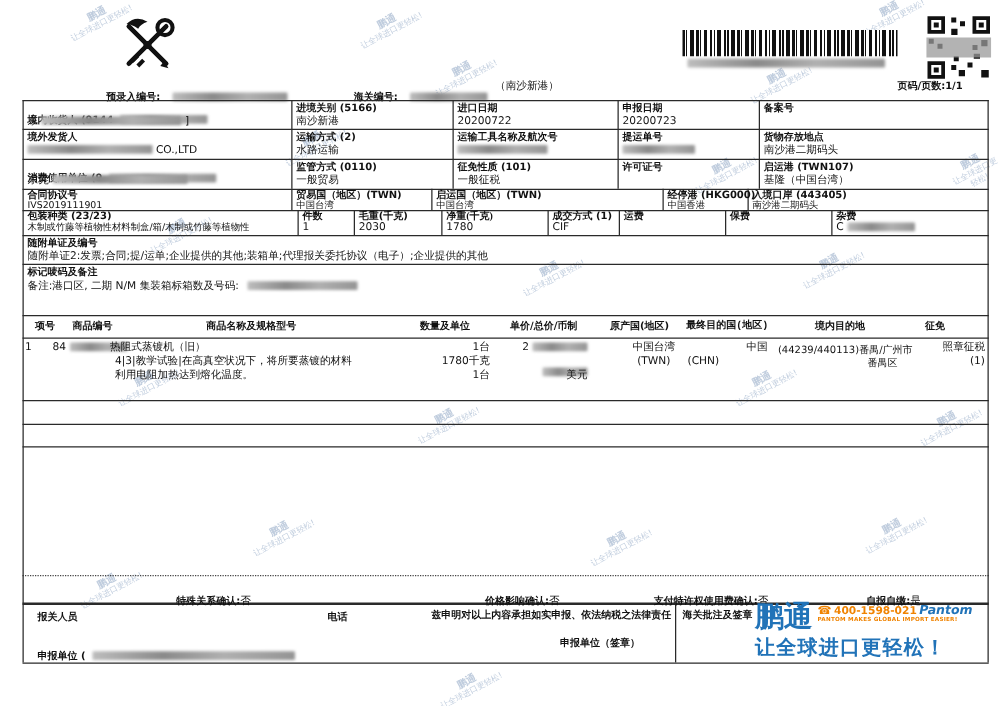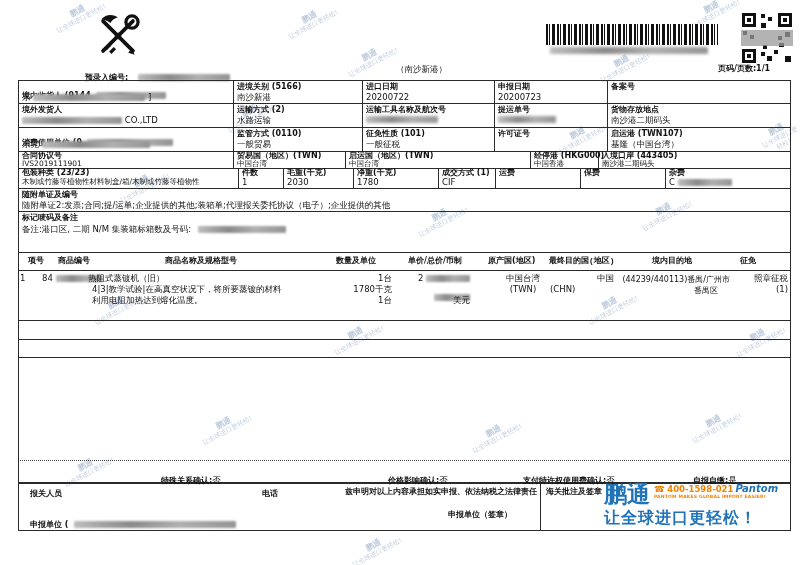--- a/index.html
+++ b/index.html
@@ -98,20 +98,24 @@
       <rect x="22" y="33" width="4" height="4" fill="#111"></rect>
     <rect x="2" y="19" width="4" height="4" fill="#111"></rect>
       <rect x="9" y="23" width="4" height="4" fill="#111"></rect>
     <rect x="0" y="18" width="52" height="16" fill="#9a9a9a" opacity="0.75"></rect>
   </svg>
 
   <div class="abs" style="left:85px;top:65px;">
     <span class="lb">预录入编号:</span>
     <span class="blur" style="width:92px;margin-left:5px;"></span>
   </div>
+  <div class="abs" style="left:283px;top:65px;">
+    <span class="lb">海关编号:</span>
+    <span class="blur" style="width:62px;margin-left:5px;"></span>
+  </div>
   <div class="abs val" style="left:396px;top:65px;">（南沙新港）</div>
   <div class="abs lb" style="left:718px;top:65px;">页码/页数:1/1</div>
 
   <div class="hline" style="top:80px;"></div>
   <div class="hline" style="top:103px;"></div>
   <div class="hline" style="top:127px;"></div>
   <div class="hline" style="top:151px;"></div>
   <div class="hline" style="top:168px;"></div>
   <div class="hline" style="top:188px;"></div>
   <div class="hline" style="top:211px;"></div>
@@ -200,21 +204,21 @@
   <div class="abs val sm" style="left:534px;top:160px;">中国香港</div>
   <div class="abs lb" style="left:602px;top:152px;">入境口岸 (443405)</div>
   <div class="abs val sm" style="left:602px;top:160px;">南沙港二期码头</div>
 
   <div class="abs lb" style="left:22px;top:169px;">包装种类 (23/23)</div>
   <div class="abs val" style="left:22px;top:178px;font-size:7.5px;">木制或竹藤等植物性材料制盒/箱/木制或竹藤等植物性</div>
   <div class="abs lb" style="left:242px;top:169px;">件数</div>
   <div class="abs val" style="left:242px;top:178px;">1</div>
   <div class="abs lb" style="left:287px;top:169px;text-align:right;">毛重(千克)</div>
   <div class="abs val" style="left:287px;top:178px;">2030</div>
-  <div class="abs lb" style="left:357px;top:169px;">净重(千克)</div>
+  <div class="abs lb" style="left:357px;top:169px;font-family:Liberation Serif, serif;">净重(千克)</div>
   <div class="abs val" style="left:357px;top:178px;">1780</div>
   <div class="abs lb" style="left:442px;top:169px;">成交方式 (1)</div>
   <div class="abs val" style="left:442px;top:178px;">CIF</div>
   <div class="abs lb" style="left:499px;top:169px;">运费</div>
   <div class="abs lb" style="left:584px;top:169px;">保费</div>
   <div class="abs lb" style="left:669px;top:169px;">杂费</div>
   <div class="abs val" style="left:669px;top:178px;">
     <span>C</span>
     <span class="blur" style="width:54px;"></span>
   </div>
@@ -259,21 +263,21 @@
   <div class="abs val right" style="left:400px;top:296px;width:70px;">美元</div>
   <div class="abs val center" style="left:492px;top:274px;width:62px;">中国台湾</div>
   <div class="abs val center" style="left:492px;top:285px;width:62px;">(TWN)</div>
   <div class="abs val right" style="left:548px;top:274px;width:66px;">中国</div>
   <div class="abs val" style="left:550px;top:285px;">(CHN)</div>
   <div class="abs right" style="left:612px;top:274px;width:118px;font-size:8px;">(44239/440113)番禺/广州市</div>
   <div class="abs right" style="left:612px;top:285px;width:106px;font-size:8px;">番禺区</div>
   <div class="abs val right" style="left:728px;top:274px;width:60px;">照章征税</div>
   <div class="abs val right" style="left:728px;top:285px;width:60px;">(1)</div>
 
-  <div class="abs" style="left:161px;top:468px;">
+  <div class="abs" style="left:141px;top:468px;">
     <span class="lb">特殊关系确认:</span><span class="val">否</span>
   </div>
   <div class="abs" style="left:388px;top:468px;">
     <span class="lb">价格影响确认:</span><span class="val">否</span>
   </div>
   <div class="abs" style="left:523px;top:468px;">
     <span class="lb">支付特许权使用费确认:</span><span class="val">否</span>
   </div>
   <div class="abs" style="left:693px;top:468px;">
     <span class="lb">自报自缴:</span><span class="val">是</span>

